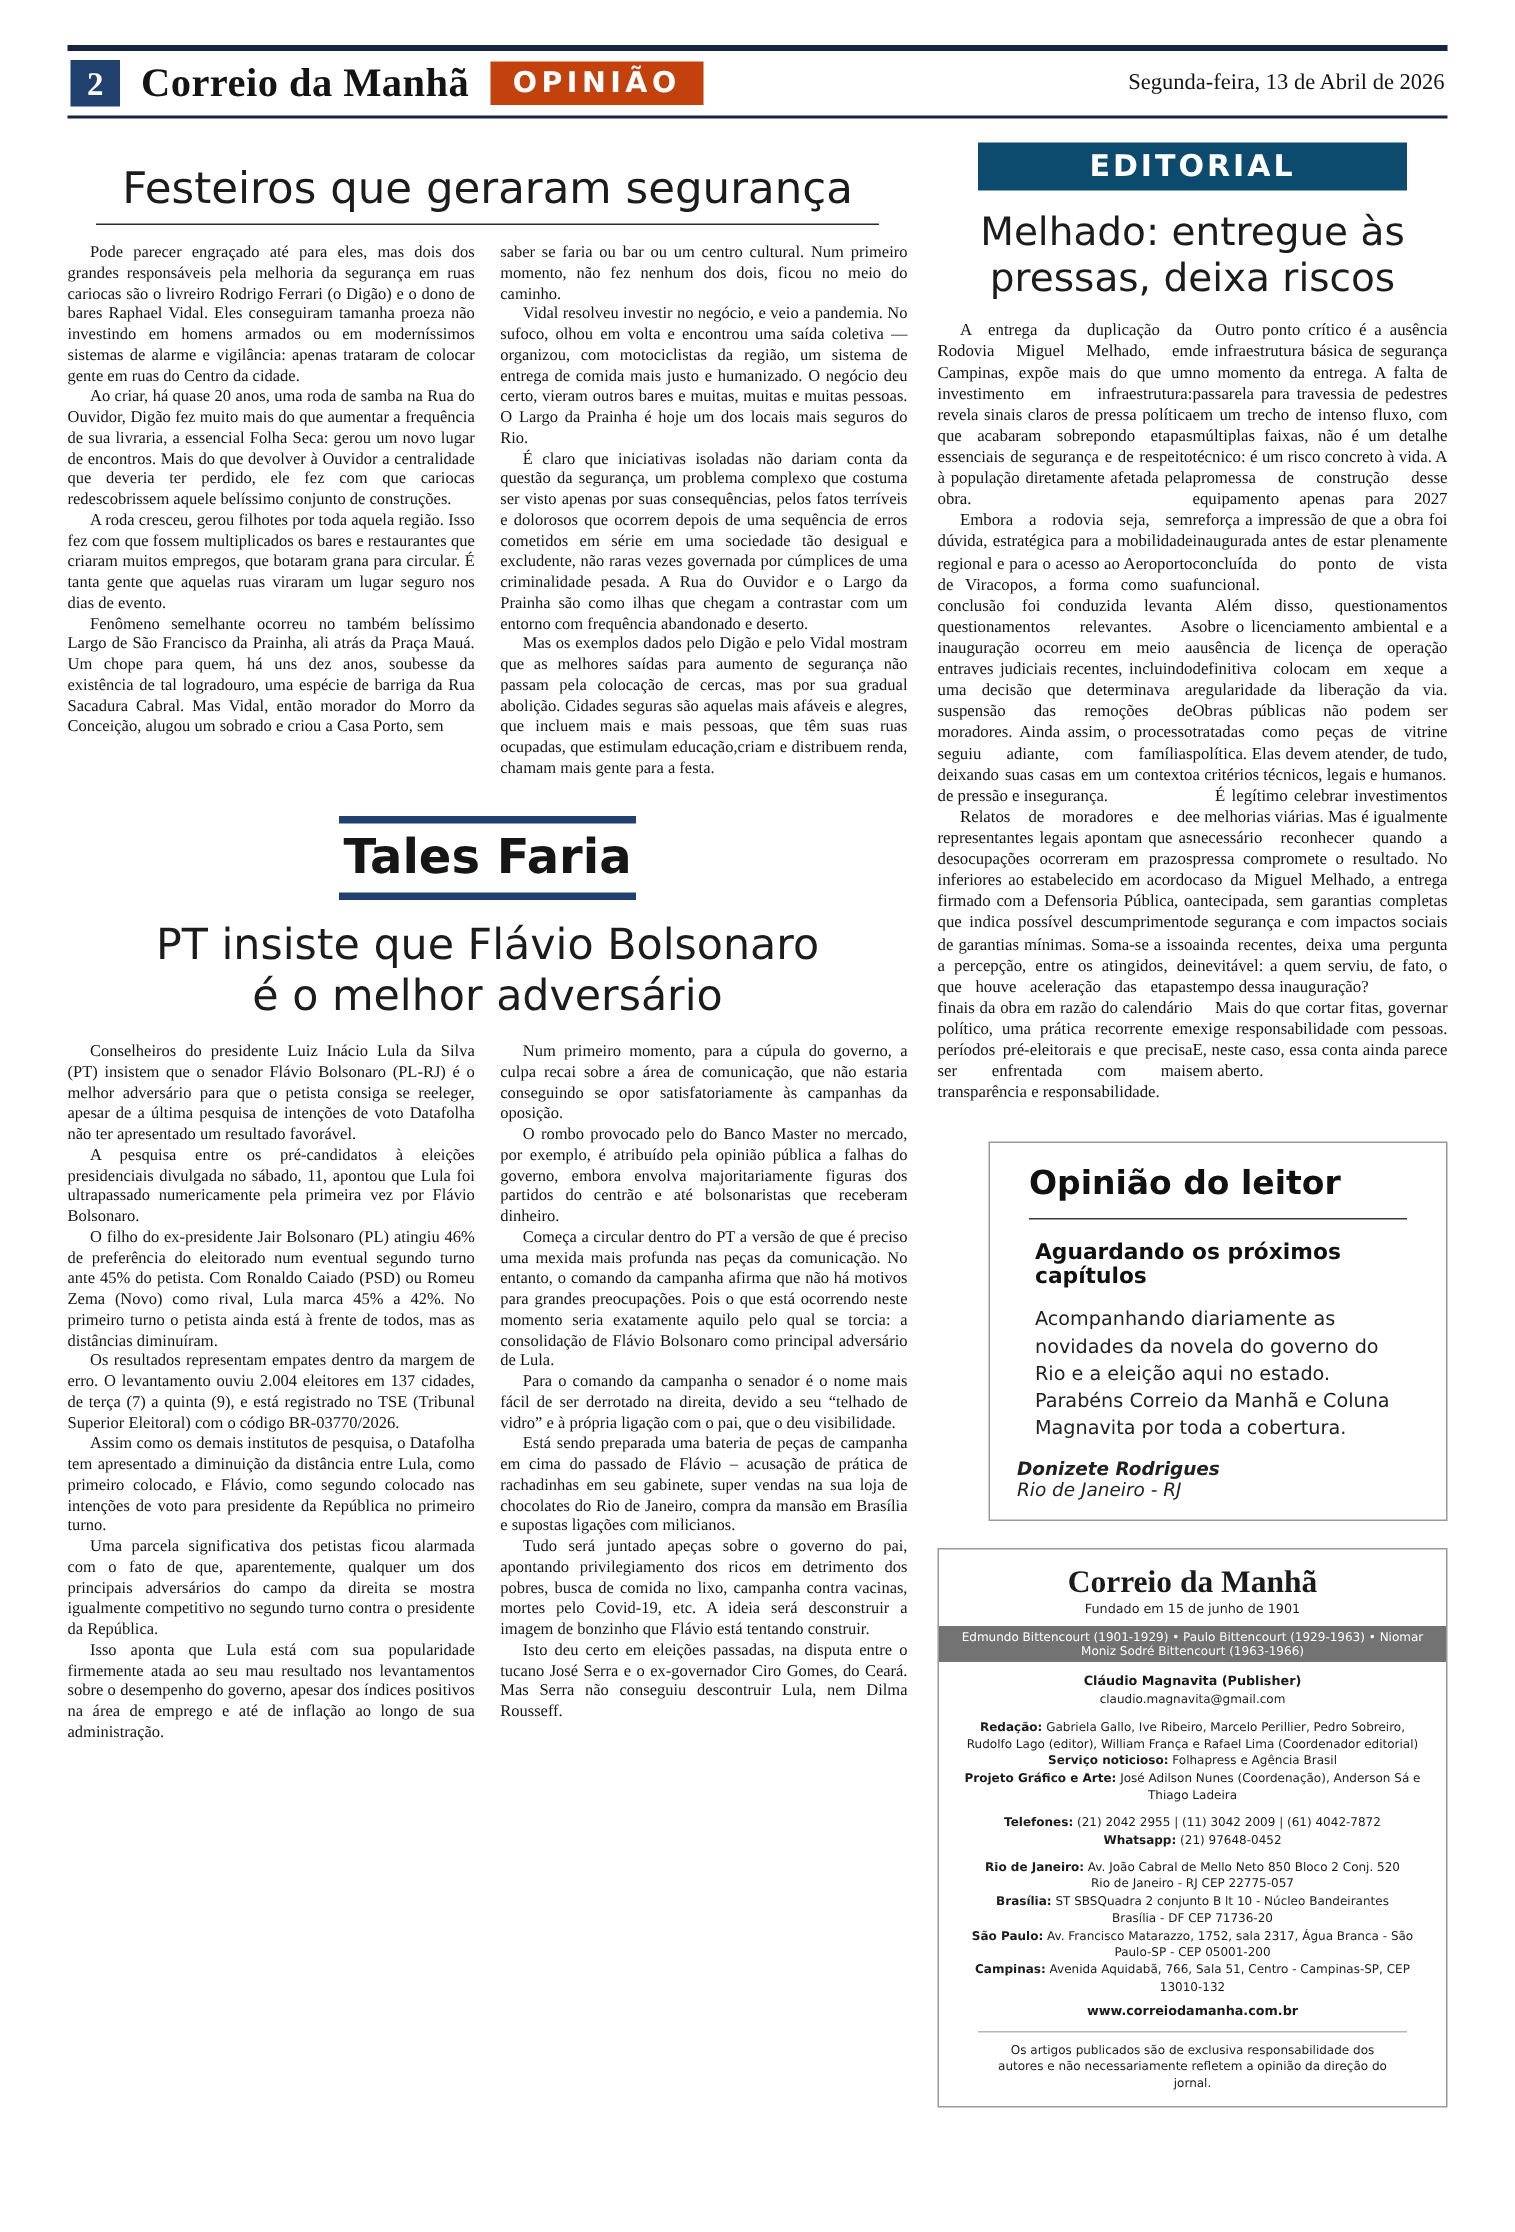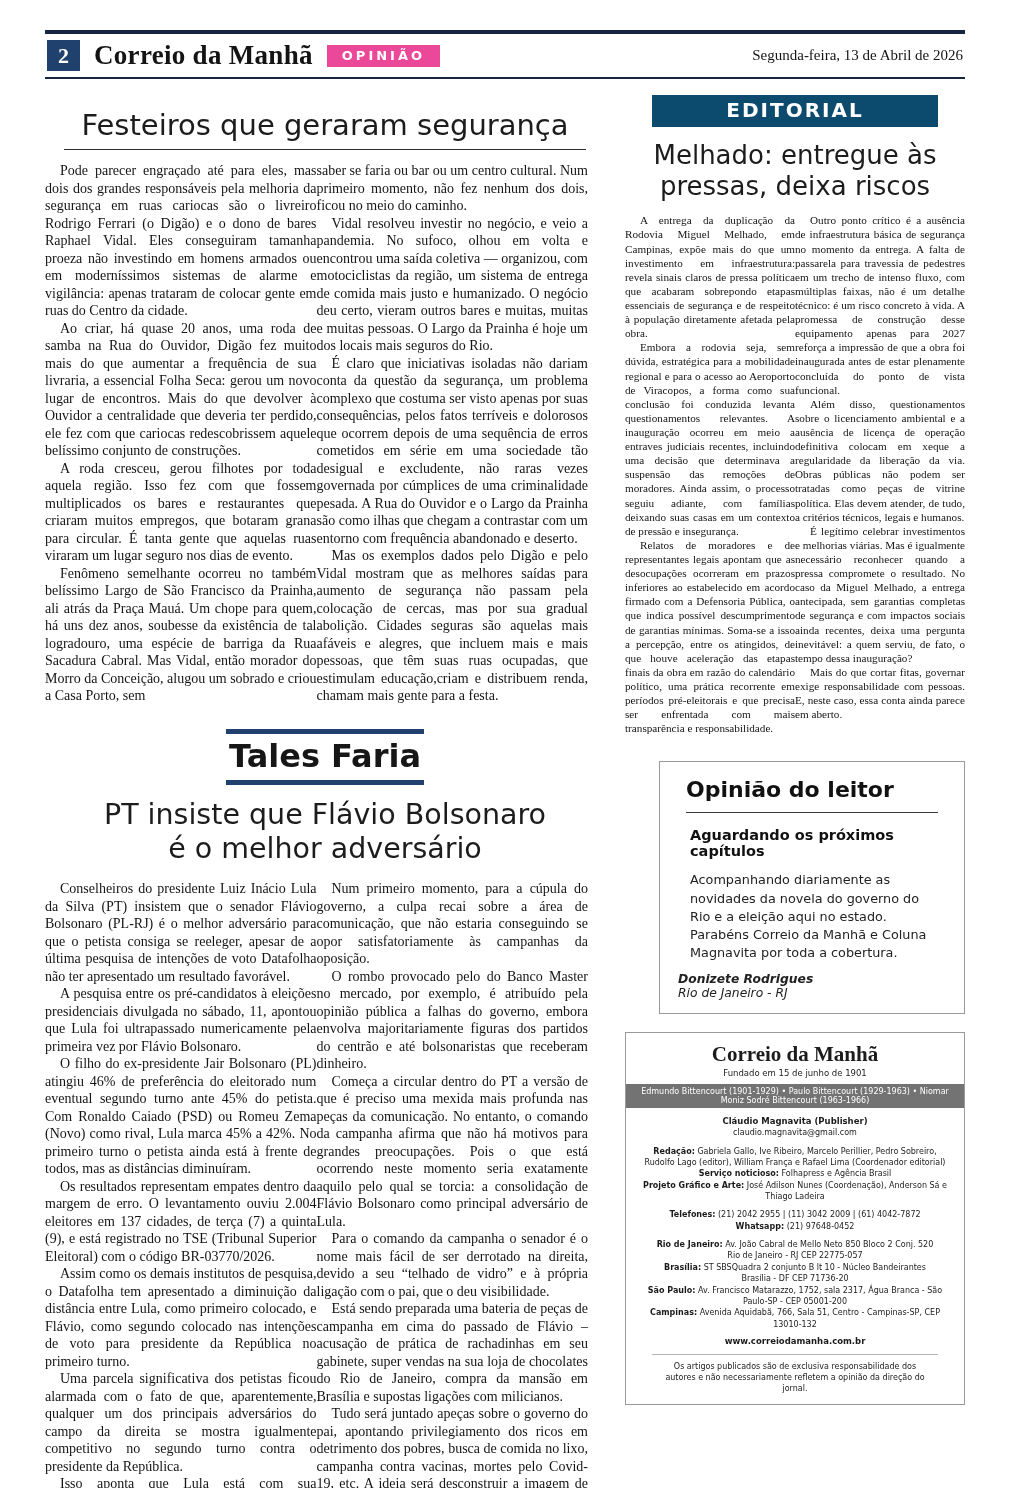--- a/index.html
+++ b/index.html
@@ -6,22 +6,22 @@
   body { background:#ffffff; }
   .page { width:1010px; height:1488px; margin:0 auto; background:#fff; color:#141414;
           font-family:"Liberation Serif", serif; padding:30px 45px 16px; overflow:hidden; }
 
   
   .header { border-top:4px solid #17243f; border-bottom:2px solid #17243f;
             display:flex; align-items:center; gap:14px; padding:6px 2px; }
   .page-num { width:33px; height:31px; background:#20406e; color:#fff; font-weight:bold;
               font-size:22px; display:flex; align-items:center; justify-content:center; flex:none; }
   .brand { font-weight:bold; font-size:27px; letter-spacing:.3px; white-space:nowrap; }
-  .section-badge { background:#ec4899; color:#fff; font-family:"DejaVu Sans",sans-serif;
-                   font-weight:bold; font-size:13px; letter-spacing:3px; padding:3px 15px 4px; }
+  .section-badge { background:#c2410c; color:#fff; font-family:"DejaVu Sans",sans-serif;
+                   font-weight:bold; font-size:19px; letter-spacing:3px; padding:3px 15px 4px; }
   .date { margin-left:auto; font-size:15px; }
 
   
   .content { display:flex; gap:20px; margin-top:14px; }
   .left  { width:560px; flex:none; }
   .right { flex:1; min-width:0; }
 
   
   .rule { height:5px; background:#20406e; margin:0 auto; }
   .rule-lg { width:356px; }
@@ -29,21 +29,21 @@
   .author { font-family:"DejaVu Sans",sans-serif; font-size:32px; font-weight:bold;
             text-align:center; padding:3px 0 5px; color:#161616; }
   .headline { font-family:"DejaVu Sans",sans-serif; font-weight:normal; text-align:center; color:#1c1c1c; }
   .h-molica { font-size:29px; margin:15px 0 7px; }
   .h-rule { border-bottom:1.6px solid #2a2a2a; width:522px; margin:0 auto 12px; }
   .h-tales { font-size:28.5px; line-height:1.22; margin:13px 0 13px; }
   .tales-block { margin-top:24px; }
 
   
   .cols { display:flex; text-align:justify; }
-  .body-lg { font-size:14px; line-height:1.25; }
+  .body-lg { gap:17px; font-size:11px; line-height:1.25; }
   .body-lg .col { width:271.5px; flex:none; }
   .col p { text-indent:15px; }
   .col p.flush { text-indent:0; }
 
   
   .editorial-bar { background:#0c4a6e; color:#fff; text-align:center; width:286px; margin:2px auto 0;
                    font-family:"DejaVu Sans",sans-serif; font-weight:bold; font-size:20px;
                    letter-spacing:2px; padding:3px 0 5px; }
   .h-ed { font-size:26px; line-height:1.18; margin:13px 0 12px; }
   .body-sm { font-size:11.2px; line-height:1.26;justify-content:center; }

